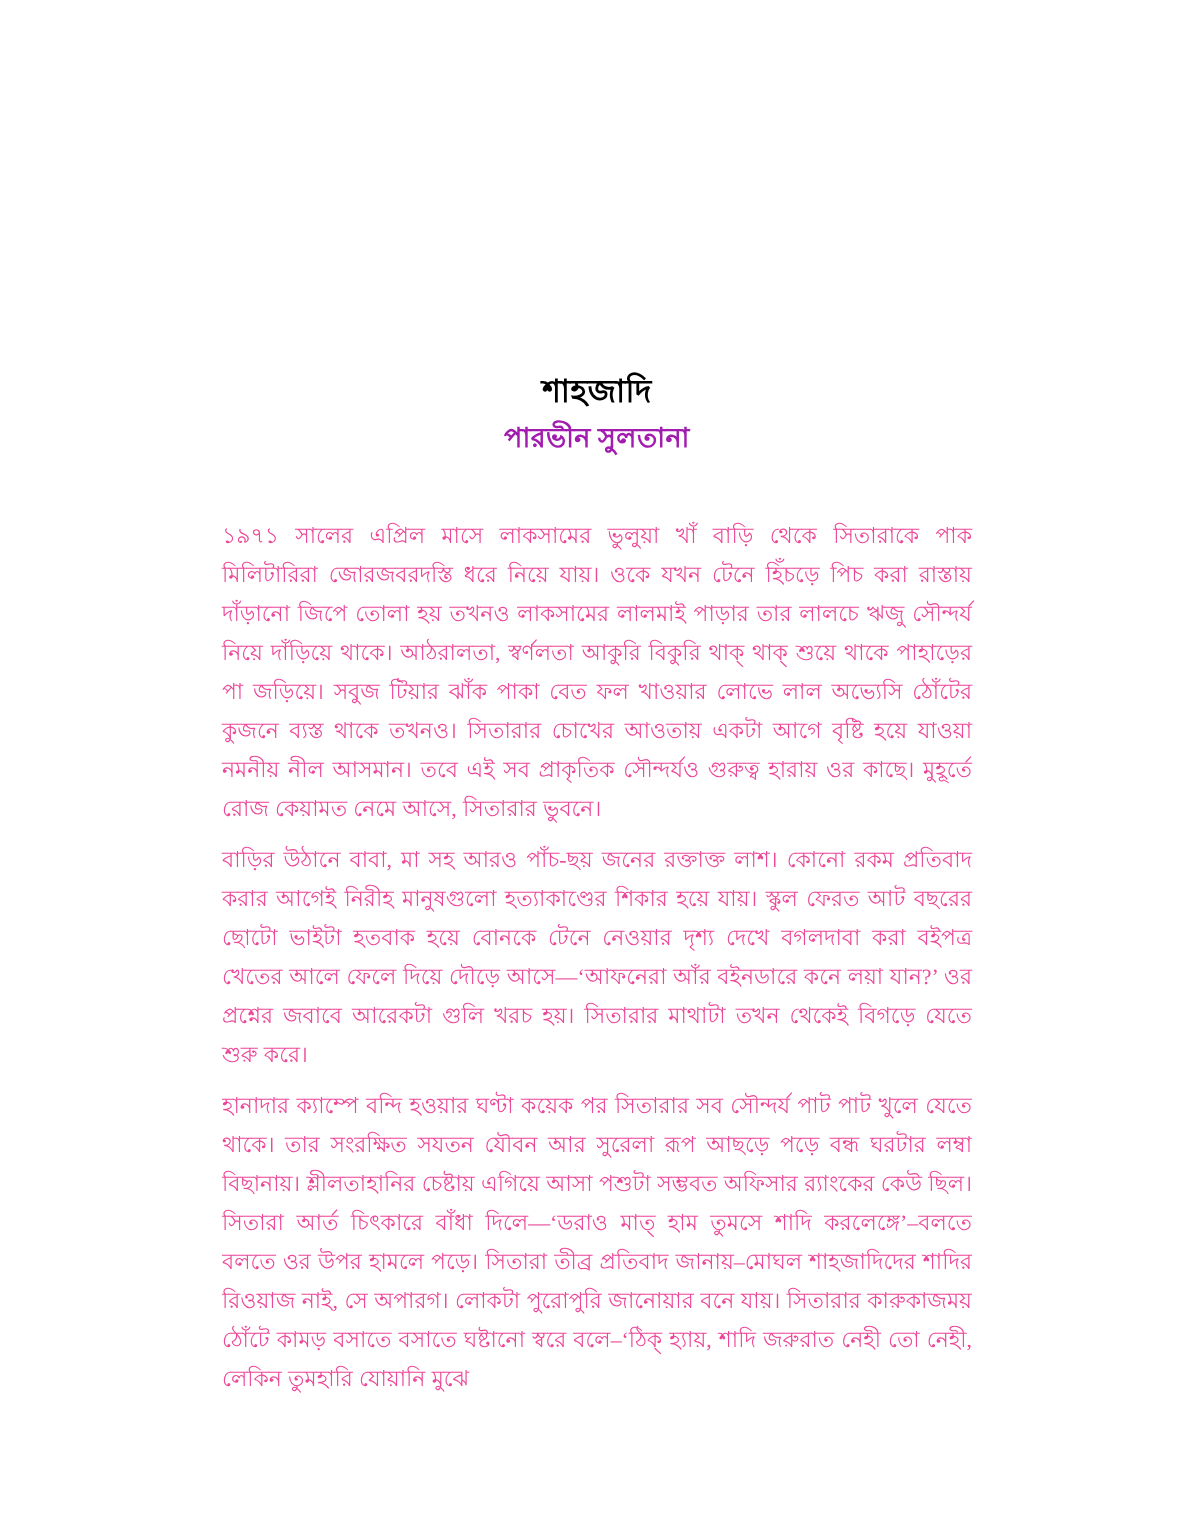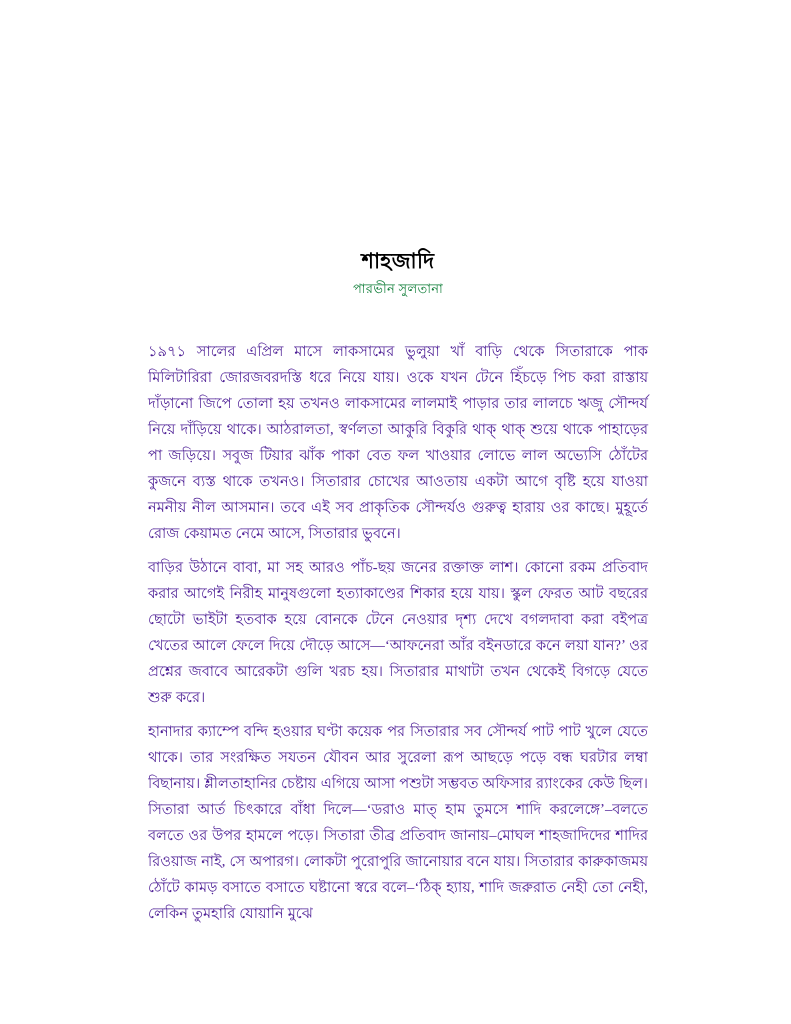--- a/index.html
+++ b/index.html
@@ -39,41 +39,41 @@
     font-size: 21px;
     font-weight: 700;
     line-height: 1.3;
     letter-spacing: 0.4px;
     margin: 0 0 6px 0;
     color: #000000;
   }
 
   .doc-author {
     text-align: center;
-    font-size: 13px;
-    font-weight: 400;
+    font-size: 18px;
+    font-weight: 700;
     line-height: 1.3;
     letter-spacing: 0.3px;
     margin: 0 0 40px 0;
-    color: #15803d;
+    color: #a21caf;
   }
 
   .body-text {
     margin: 0;
   }
 
   .body-text p {
     margin: 0 0 8px 0;
     font-size: 14.6px;
     line-height: 26px;
     text-align: justify;
     text-justify: inter-word;
     text-indent: 0;
     word-spacing: 0.5px;
-    color: #4c1d95;
+    color: #ec4899;
     hyphens: none;
   }
 
   .body-text p:last-child {
     margin-bottom: 16px;
   }
 
   
   .clipped-paragraph {
     max-height: 212px;

